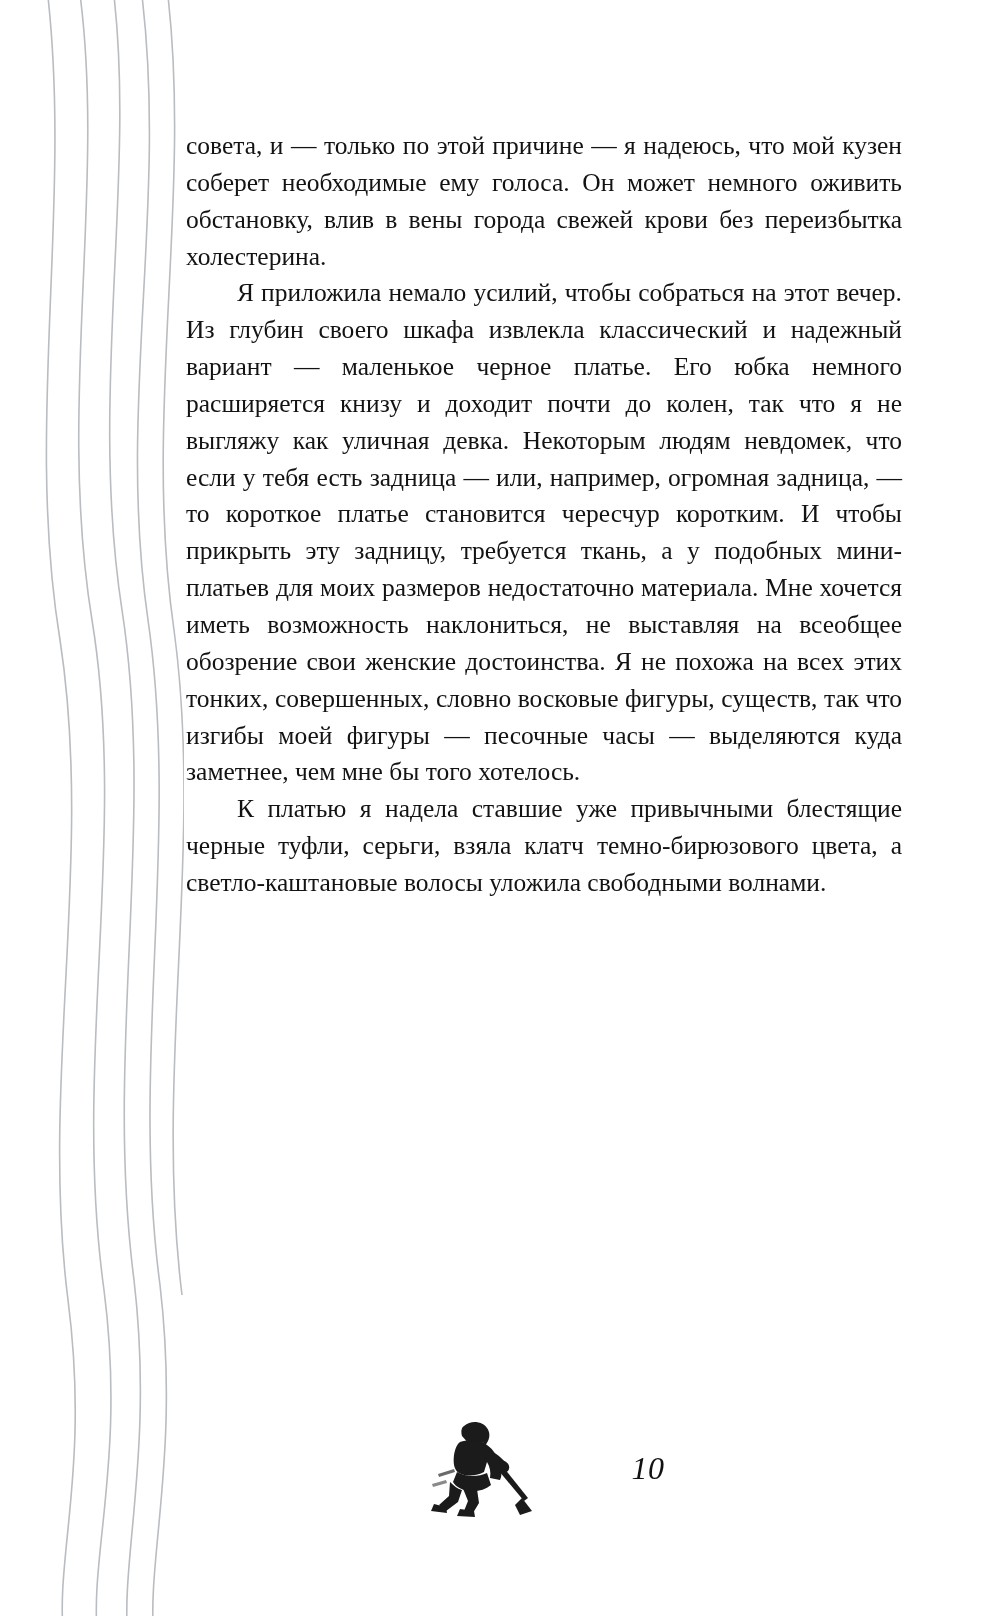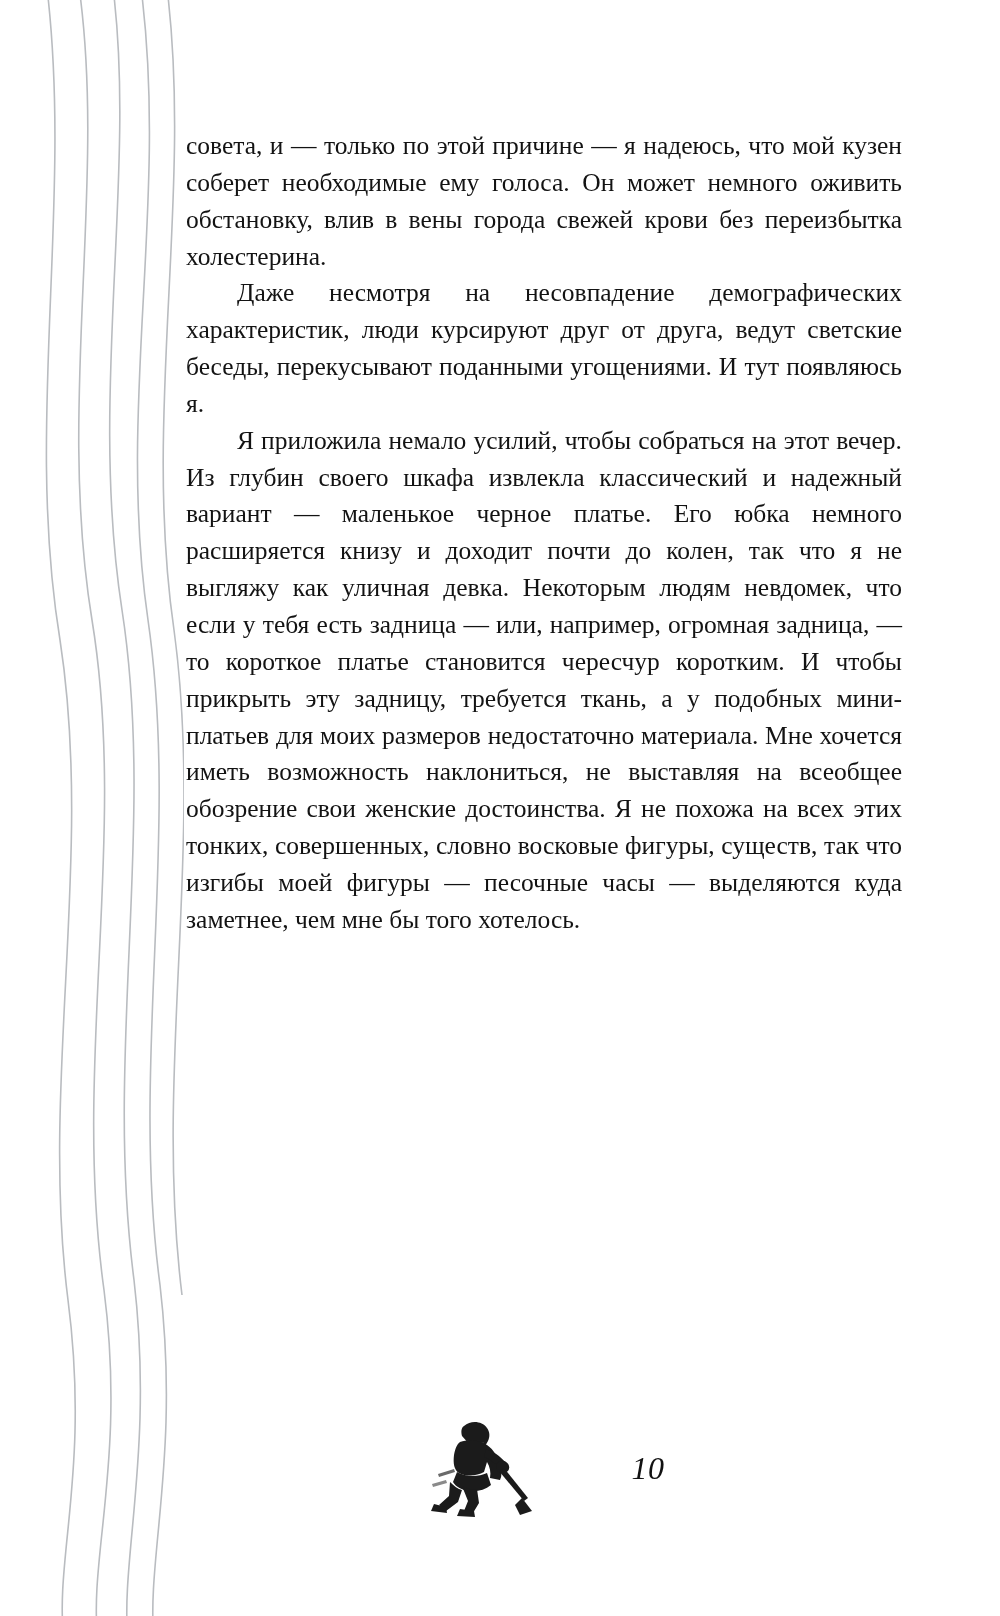--- a/index.html
+++ b/index.html
@@ -104,22 +104,22 @@
         <path d="M44 -20 C 74 180, 22 400, 58 620 C 94 840, 38 1060, 70 1290 C 92 1460, 54 1560, 64 1640"></path>
         <path d="M78 -20 C 104 170, 54 390, 88 610 C 122 830, 70 1050, 100 1280 C 120 1450, 86 1560, 94 1640"></path>
         <path d="M106 -20 C 136 200, 82 400, 114 620 C 146 840, 96 1060, 126 1285 C 146 1455, 112 1560, 120 1640"></path>
         <path d="M132 -20 C 160 190, 108 410, 140 630 C 170 850, 120 1070, 148 1295"></path>
       </g>
     </svg>
   </div>
 
   <div class="text-column">
     <p class="para">совета, и — только по этой причине — я надеюсь, что мой кузен соберет необходимые ему голоса. Он может немного оживить обстановку, влив в вены города свежей крови без переизбытка холестерина.</p>
-    <p class="para indent">Даже несмотря на несовпадение демографических характеристик, люди курсируют друг от друга, ведут светские беседы, перекусывают поданными угощениями. И тут появляюсь я.</p>
     <p class="para indent">Я приложила немало усилий, чтобы собраться на этот вечер. Из глубин своего шкафа извлекла классический и надежный вариант — маленькое черное платье. Его юбка немного расширяется книзу и доходит почти до колен, так что я не выгляжу как уличная девка. Некоторым людям невдомек, что если у тебя есть задница — или, например, огромная задница, — то короткое платье становится чересчур коротким. И чтобы прикрыть эту задницу, требуется ткань, а у подобных мини-платьев для моих размеров недостаточно материала. Мне хочется иметь возможность наклониться, не выставляя на всеобщее обозрение свои женские достоинства. Я не похожа на всех этих тонких, совершенных, словно восковые фигуры, существ, так что изгибы моей фигуры — песочные часы — выделяются куда заметнее, чем мне бы того хотелось.</p>
+    <p class="para indent">К платью я надела ставшие уже привычными блестящие черные туфли, серьги, взяла клатч темно-бирюзового цвета, а светло-каштановые волосы уложила свободными волнами.</p>
   </div>
 
   <div class="footer">
     <div class="footer-inner">
       <span class="hockey-icon-wrap">
         <svg class="hockey-icon" viewBox="0 0 112 104" xmlns="http://www.w3.org/2000/svg" aria-hidden="true">
           <g fill="#1b1b1b">
 
             <path d="M40 10 c7 -6 18 -5 23 2 c3 4 3 9 1 13 l-4 7 l-14 -3 l-8 -9 c-1 -4 -1 -8 2 -10 z"></path>
 

